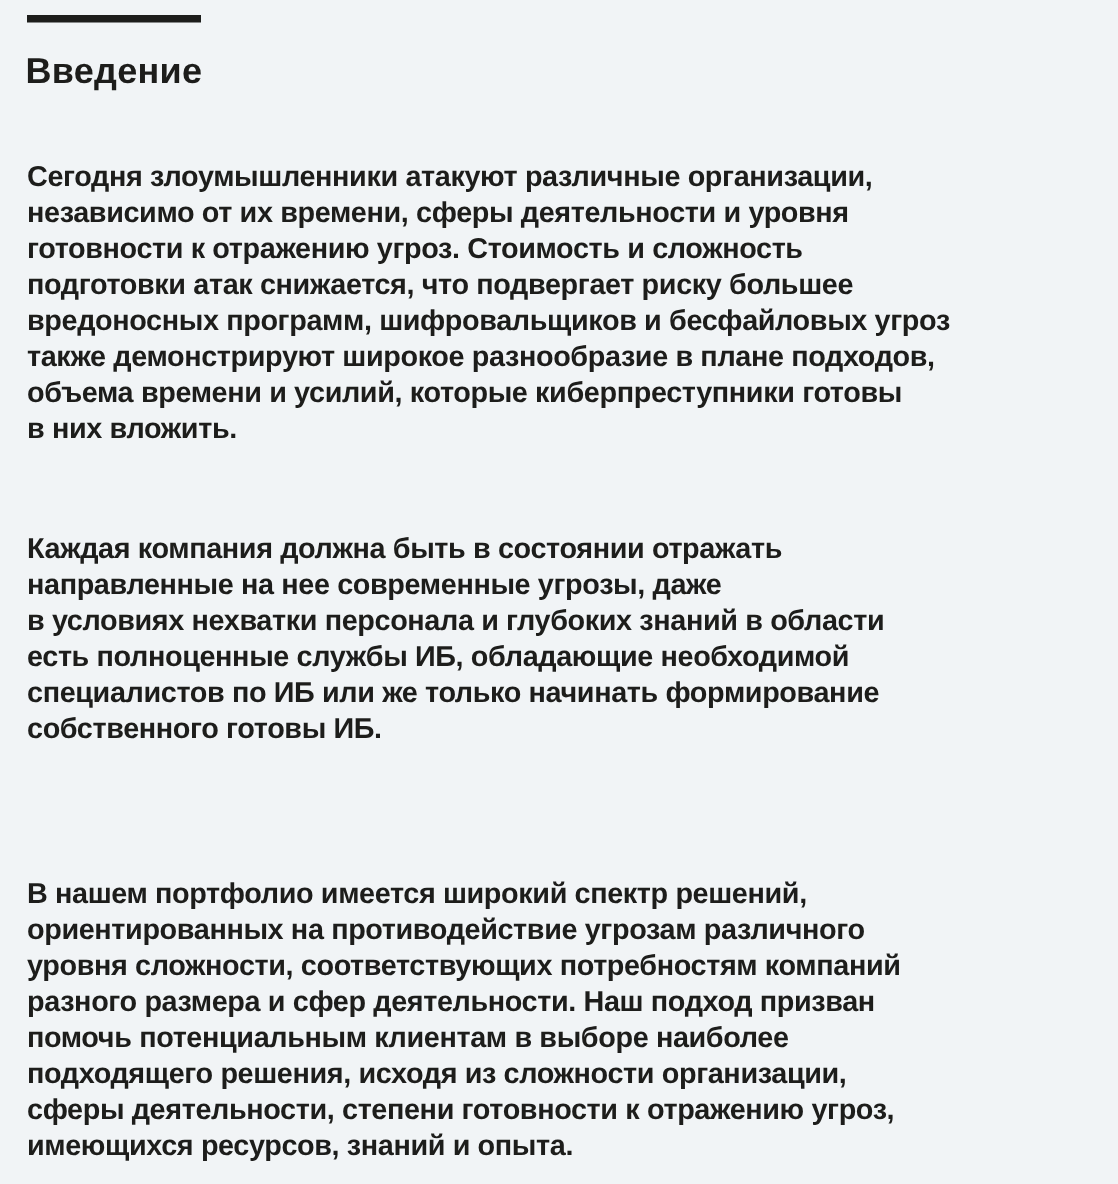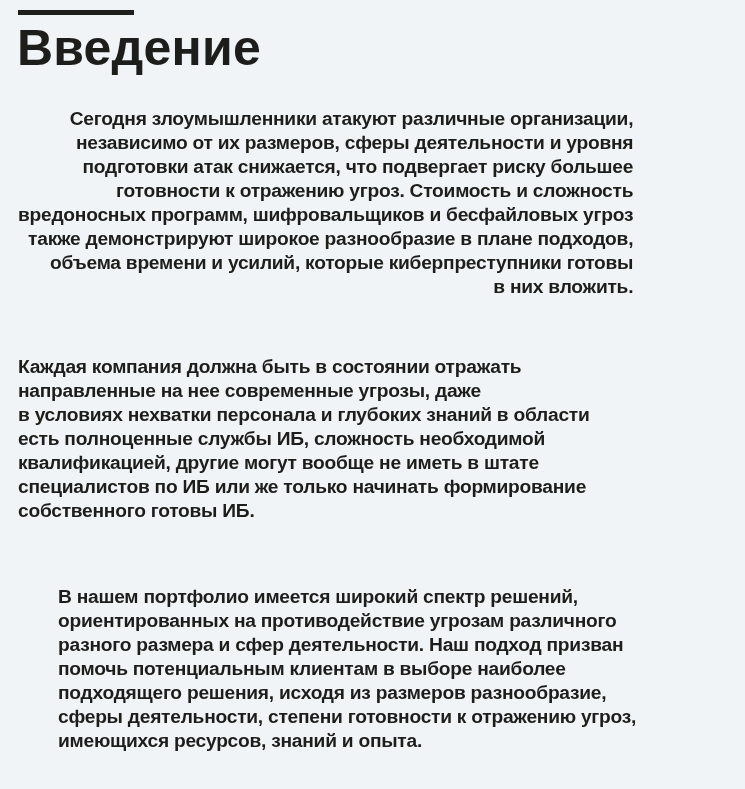--- a/index.html
+++ b/index.html
@@ -27,73 +27,73 @@
       top: 10px;
       width: 116px;
       height: 5px;
       background: #1d1d1b;
     }
     .title {
       position: absolute;
       left: -1px;
       top: 22px;
       margin: 0;
-      font-size: 50px;
+      font-size: 24px;
       font-weight: 700;
       line-height: 52px;
       letter-spacing: 0.2px;
       white-space: nowrap;
     }
     .para {
       position: absolute;
       left: 0;
       margin: 0;
       font-size: 19.2px;
       font-weight: 700;
       line-height: 24px;
       letter-spacing: -0.25px;
     }
     .para .line {
       display: block;
       white-space: nowrap;
     }
-    #p1 { top: 107px; text-align: right; }
+    #p1 { top: 107px; }
     #p2 { top: 355px; }
-    #p3 { top: 585px; margin-left: 40px; }
+    #p3 { top: 585px; }
   </style>
 </head>
 <body>
 
 <div class="section">
   <div class="accent-bar"></div>
   <h1 class="title">Введение</h1>
 
   <p class="para" id="p1">
     <span class="line">Сегодня злоумышленники атакуют различные организации,</span>
-    <span class="line">независимо от их размеров, сферы деятельности и уровня</span>
+    <span class="line">независимо от их времени, сферы деятельности и уровня</span>
+    <span class="line">готовности к отражению угроз. Стоимость и сложность</span>
     <span class="line">подготовки атак снижается, что подвергает риску большее</span>
-    <span class="line">готовности к отражению угроз. Стоимость и сложность</span>
     <span class="line">вредоносных программ, шифровальщиков и бесфайловых угроз</span>
     <span class="line">также демонстрируют широкое разнообразие в плане подходов,</span>
     <span class="line">объема времени и усилий, которые киберпреступники готовы</span>
     <span class="line">в них вложить.</span>
   </p>
 
   <p class="para" id="p2">
     <span class="line">Каждая компания должна быть в состоянии отражать</span>
     <span class="line">направленные на нее современные угрозы, даже</span>
     <span class="line">в условиях нехватки персонала и глубоких знаний в области</span>
-    <span class="line">есть полноценные службы ИБ, сложность необходимой</span>
-    <span class="line">квалификацией, другие могут вообще не иметь в штате</span>
+    <span class="line">есть полноценные службы ИБ, обладающие необходимой</span>
     <span class="line">специалистов по ИБ или же только начинать формирование</span>
     <span class="line">собственного готовы ИБ.</span>
   </p>
 
   <p class="para" id="p3">
     <span class="line">В нашем портфолио имеется широкий спектр решений,</span>
     <span class="line">ориентированных на противодействие угрозам различного</span>
+    <span class="line">уровня сложности, соответствующих потребностям компаний</span>
     <span class="line">разного размера и сфер деятельности. Наш подход призван</span>
     <span class="line">помочь потенциальным клиентам в выборе наиболее</span>
-    <span class="line">подходящего решения, исходя из размеров разнообразие,</span>
+    <span class="line">подходящего решения, исходя из сложности организации,</span>
     <span class="line">сферы деятельности, степени готовности к отражению угроз,</span>
     <span class="line">имеющихся ресурсов, знаний и опыта.</span>
   </p>
 </div>
 
 </body></html>

